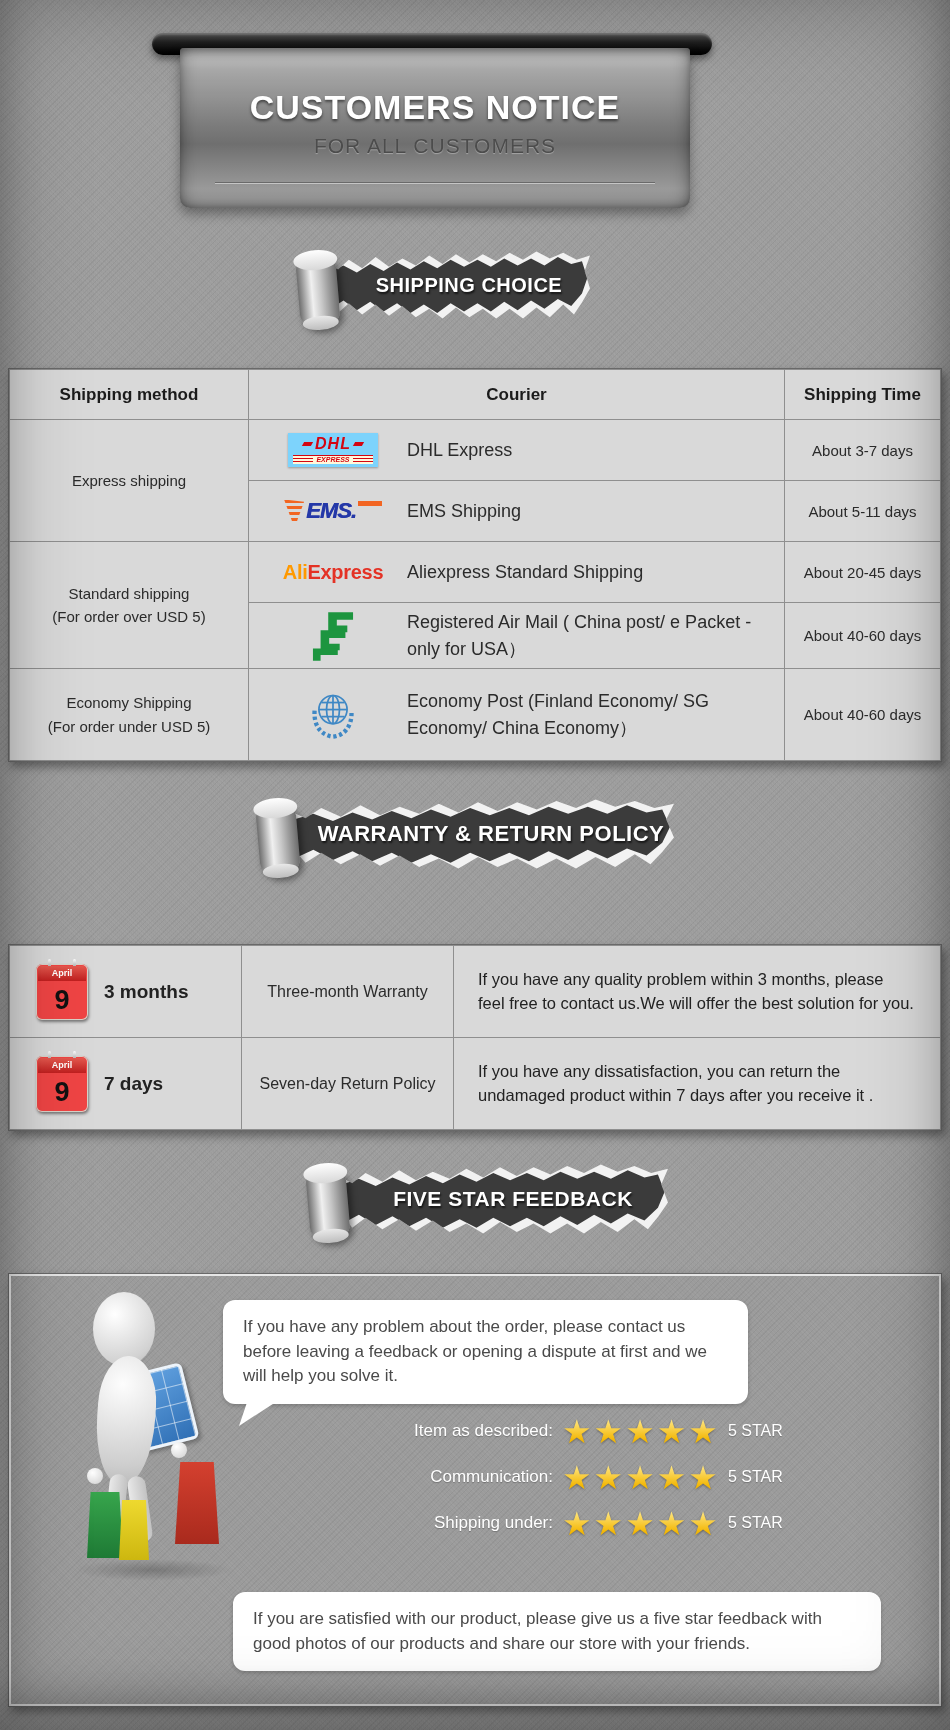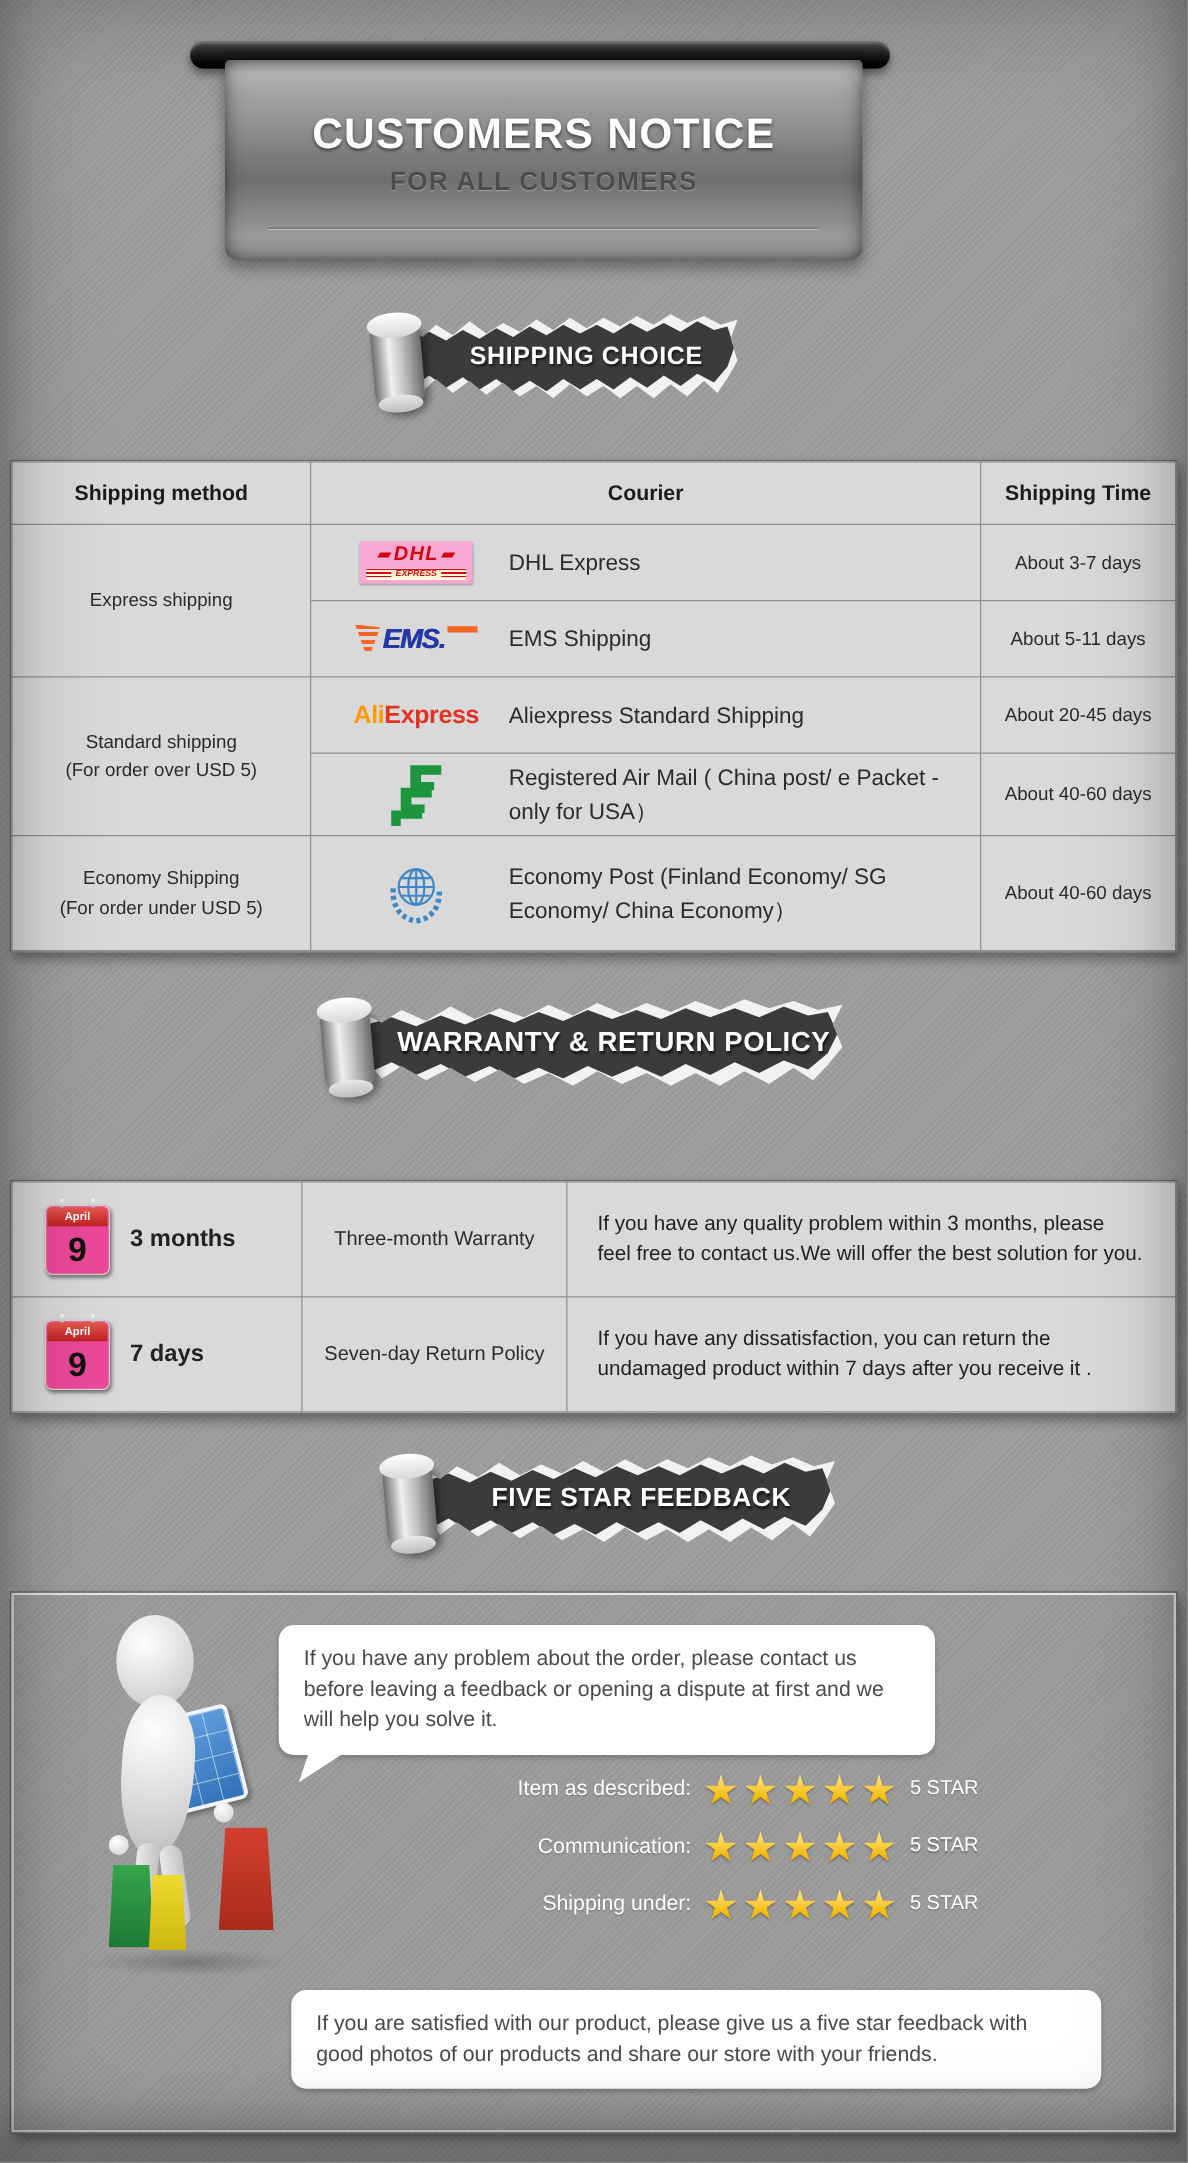--- a/index.html
+++ b/index.html
@@ -19,21 +19,21 @@
     background:linear-gradient(180deg,#565656 0%,#222 40%,#0a0a0a 75%,#000 100%);
     box-shadow:0 4px 7px rgba(0,0,0,.45), inset 0 2px 2px rgba(255,255,255,.22);}
   .plate{position:absolute;left:180px;top:48px;width:510px;height:160px;
     border-radius:4px 4px 10px 10px;
     background:linear-gradient(180deg,#cfcfcf 0%,#a9a9a9 14%,#7c7c7c 48%,#6f6f6f 60%,#9a9a9a 88%,#8a8a8a 100%);
     box-shadow:inset 0 10px 12px -7px rgba(0,0,0,.55), inset 0 -6px 10px -6px rgba(0,0,0,.35),
       inset 12px 0 18px -12px rgba(0,0,0,.4), inset -12px 0 18px -12px rgba(0,0,0,.4),
       0 6px 12px rgba(0,0,0,.35);}
   .plate-title{margin:40px 0 0;text-align:center;font-size:34px;font-weight:bold;color:#fff;
     letter-spacing:1px;text-shadow:0 2px 3px rgba(0,0,0,.55);}
-  .plate-sub{margin:7px 0 0;text-align:center;font-size:21px;font-weight:bold;color:#4c4c4c;
+  .plate-sub{margin:7px 0 0;text-align:center;font-size:21px;font-weight:normal;color:#4c4c4c;
     letter-spacing:1px;text-shadow:0 1px 1px rgba(255,255,255,.35);}
   .plate-line{width:440px;height:0;margin:24px auto 0;border-top:1px solid #6a6a6a;
     border-bottom:1px solid rgba(255,255,255,.45);}
 
   
   .torn{position:absolute;}
   .torn-outer{position:absolute;inset:0;background:#f2f2f2;
     filter:drop-shadow(4px 6px 5px rgba(0,0,0,.42));
     clip-path:polygon(2% 18%,6% 28%,10% 14%,15% 26%,20% 10%,25% 24%,30% 12%,35% 22%,40% 8%,45% 20%,50% 6%,55% 18%,60% 6%,65% 16%,70% 4%,75% 14%,80% 2%,85% 12%,90% 4%,95% 14%,100% 8%,98% 30%,100% 55%,97% 75%,94% 92%,90% 78%,85% 96%,80% 82%,75% 98%,70% 84%,65% 98%,60% 84%,55% 96%,50% 82%,45% 98%,40% 84%,35% 96%,30% 80%,25% 94%,20% 78%,15% 92%,10% 76%,6% 90%,3% 72%,0% 50%,1% 30%);}
   .torn-inner{position:absolute;inset:0;background:#3b3b3b;display:flex;align-items:center;justify-content:center;
@@ -65,21 +65,21 @@
   tr.row-std{height:61px;}
   tr.row-tall{height:92px;}
   td.method, td.time{text-align:center;font-size:15px;color:#2b2b2b;}
   td.method div{line-height:1.55;}
   td.courier .cwrap{display:flex;align-items:center;padding-left:28px;}
   .logo-box{width:112px;display:flex;align-items:center;justify-content:center;flex:0 0 112px;}
   .cname{font-size:18px;color:#2b2b2b;margin-left:18px;line-height:1.5;padding-right:14px;}
 
   
   .dhl-logo{display:inline-flex;flex-direction:column;justify-content:center;width:90px;height:34px;
-    background:#f9a8d4;box-shadow:0 1px 2px rgba(0,0,0,.3);}
+    background:#7dd3fc;box-shadow:0 1px 2px rgba(0,0,0,.3);}
   .dhl-word{display:flex;align-items:center;justify-content:center;gap:3px;color:#D40511;
     font-style:italic;font-weight:bold;font-size:16px;letter-spacing:1px;line-height:1;}
   .dhl-dash{width:9px;height:4px;background:#D40511;transform:skewX(-30deg);}
   .dhl-sub{height:9px;margin:3px 5px 0;display:flex;align-items:center;justify-content:center;
     background:repeating-linear-gradient(180deg,#D40511 0 1px,#fff8da 1px 3px);}
   .dhl-sub span{background:#fff8da;color:#D40511;font-style:italic;font-weight:bold;font-size:7px;
     line-height:1;padding:0 3px;}
   .ems-logo{display:inline-flex;align-items:center;}
   .ems-tri{width:20px;height:23px;margin-right:2px;
     background:repeating-linear-gradient(180deg,#F26522 0 3px,transparent 3px 6px);
@@ -90,21 +90,21 @@
   .ali-logo{font-size:20px;font-weight:600;letter-spacing:-.3px;}
   .ali-1{color:#FF9900;margin-top:33px;}.ali-2{color:#E43225;}
 
   
   #warr-wrap{position:absolute;left:8px;top:944px;width:932px;}
   td.w-first .wflex{display:flex;align-items:center;padding-left:26px;}
   .duration{font-size:19px;font-weight:bold;color:#222;margin-left:16px;}
   td.policy{text-align:center;font-size:16px;color:#2b2b2b;}
   td.desc{font-size:16.5px;color:#222;}
   td.desc div{padding:10px 26px 10px 24px;line-height:1.45;}
-  .cal{position:relative;display:inline-block;width:52px;height:56px;background:#ec4899;
+  .cal{position:relative;display:inline-block;width:52px;height:56px;background:#ef4444;
     border-radius:6px;box-shadow:1px 2px 3px rgba(0,0,0,.45), inset 0 0 0 1px #d8d2c8;}
   .cal-pin{position:absolute;top:-5px;width:3px;height:10px;border-radius:2px;
     background:linear-gradient(180deg,#fff,#9a9a9a);}
   .cal-pin.p1{left:12px;} .cal-pin.p2{right:12px;}
   .cal-month{position:absolute;left:2px;right:2px;top:2px;height:15px;border-radius:4px 4px 0 0;
     background:linear-gradient(180deg,#e4584e,#c01f1f);color:#fff;font-size:9px;font-weight:bold;
     display:flex;align-items:center;justify-content:center;}
   .cal-day{position:absolute;left:0;right:0;top:19px;bottom:2px;display:flex;align-items:center;
     justify-content:center;font-size:27px;font-weight:bold;color:#111;}
 

